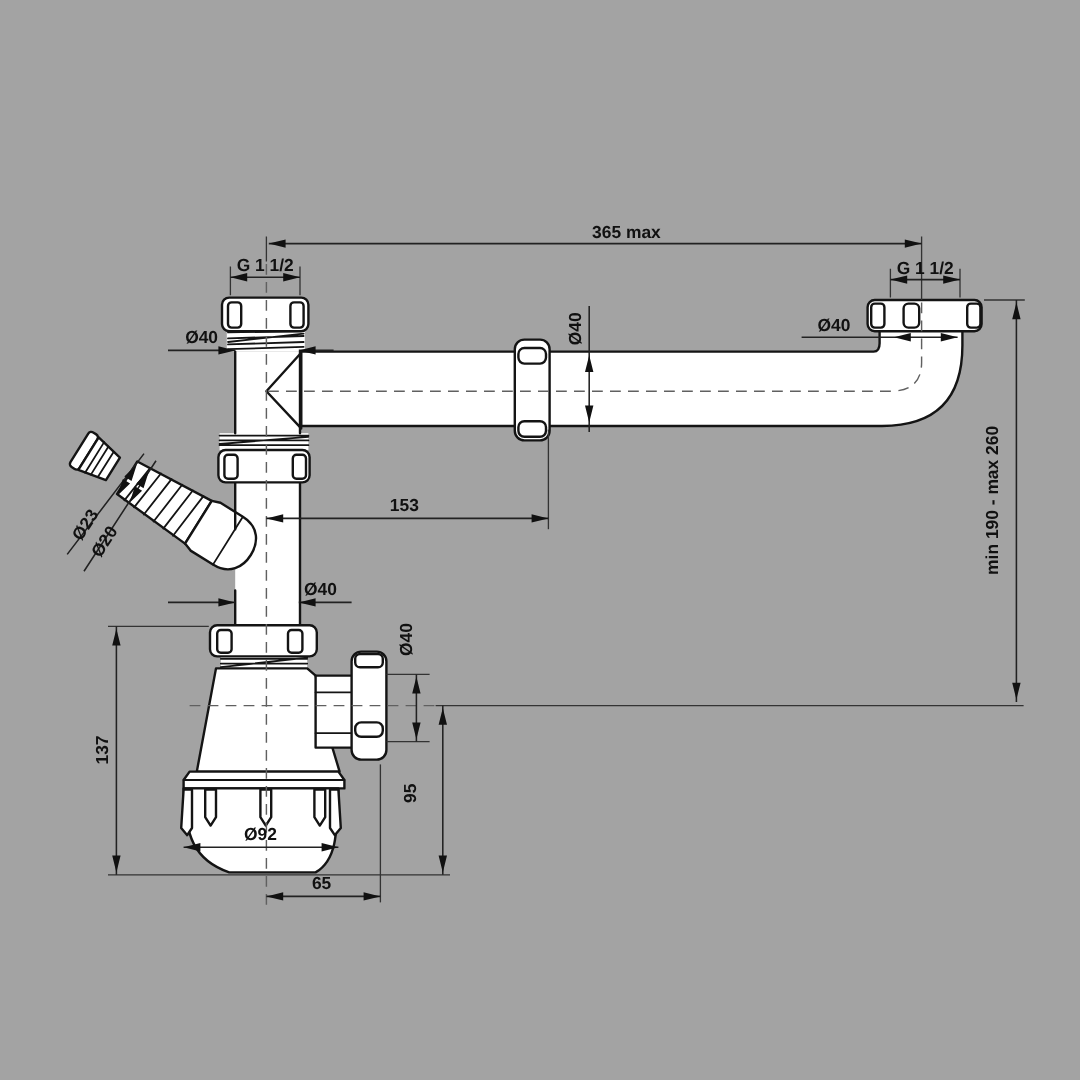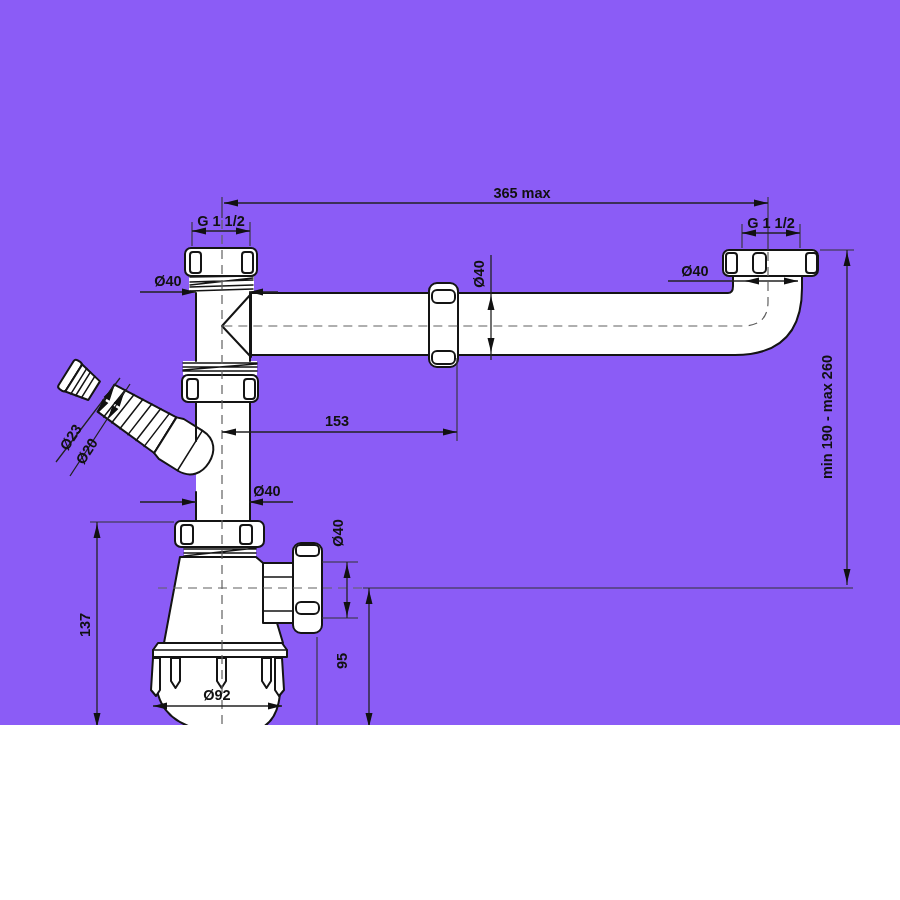--- a/index.html
+++ b/index.html
@@ -1,16 +1,16 @@
 <!DOCTYPE html>
 <html><head>
 <meta charset="utf-8">
 <style>
   html,body{margin:0;padding:0;background:#fff;}
-  .stage{width:900px;height:725px;position:relative;background:#8b5cf6;overflow:hidden;}
+  .stage{width:900px;height:900px;position:relative;background:#a3a3a3;overflow:hidden;}
   svg{display:block;}
   .ol{stroke:#141414;stroke-width:2;fill:none;stroke-linecap:round;stroke-linejoin:round;}
   .fw{fill:#fff;stroke:#141414;stroke-width:2;stroke-linejoin:round;}
   .fo{fill:#fff;stroke:none;}
   .tl{stroke:#141414;stroke-width:1.5;fill:none;stroke-linecap:round;}
   .dim{stroke:#222;stroke-width:1.3;fill:none;}
   .thin{stroke:#333;stroke-width:1.1;fill:none;}
   .cl{stroke:#606060;stroke-width:1.2;fill:none;stroke-dasharray:9 6;}
   .ar{fill:#111;stroke:none;}
   text{font:700 14.5px "Liberation Sans","DejaVu Sans",sans-serif;fill:#111;}

